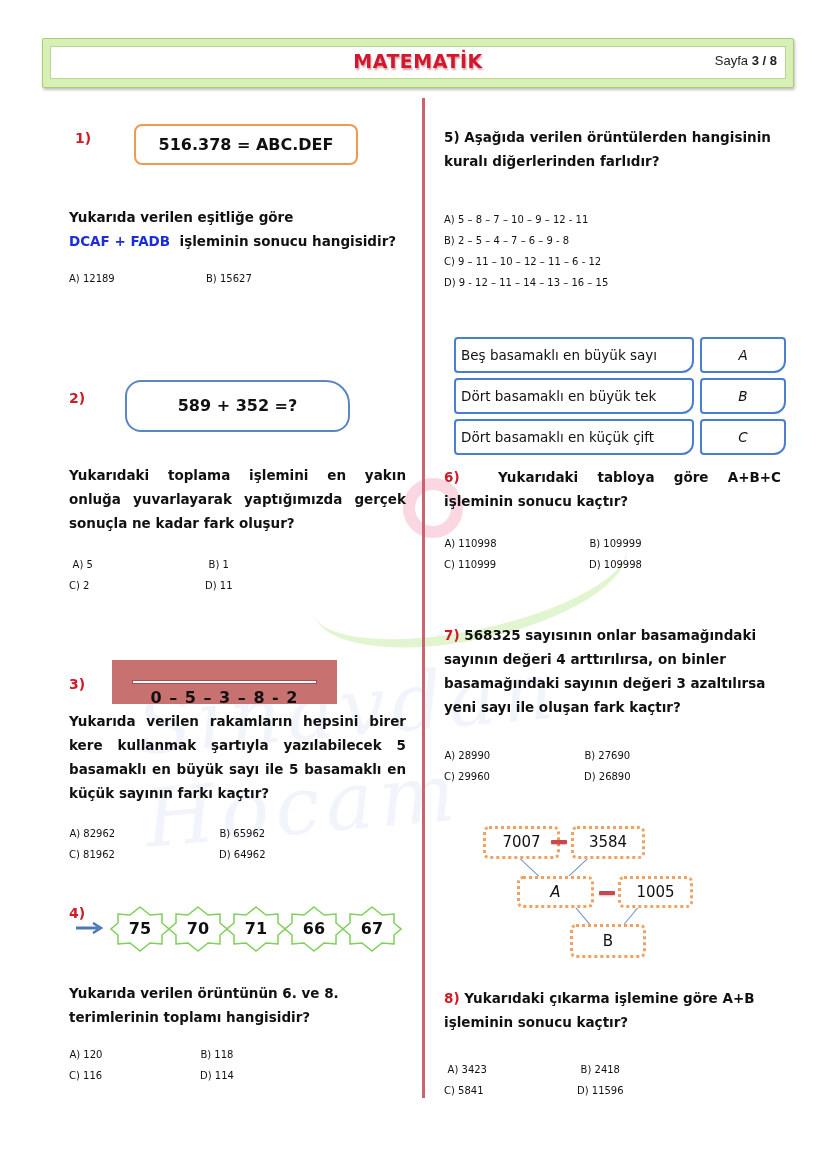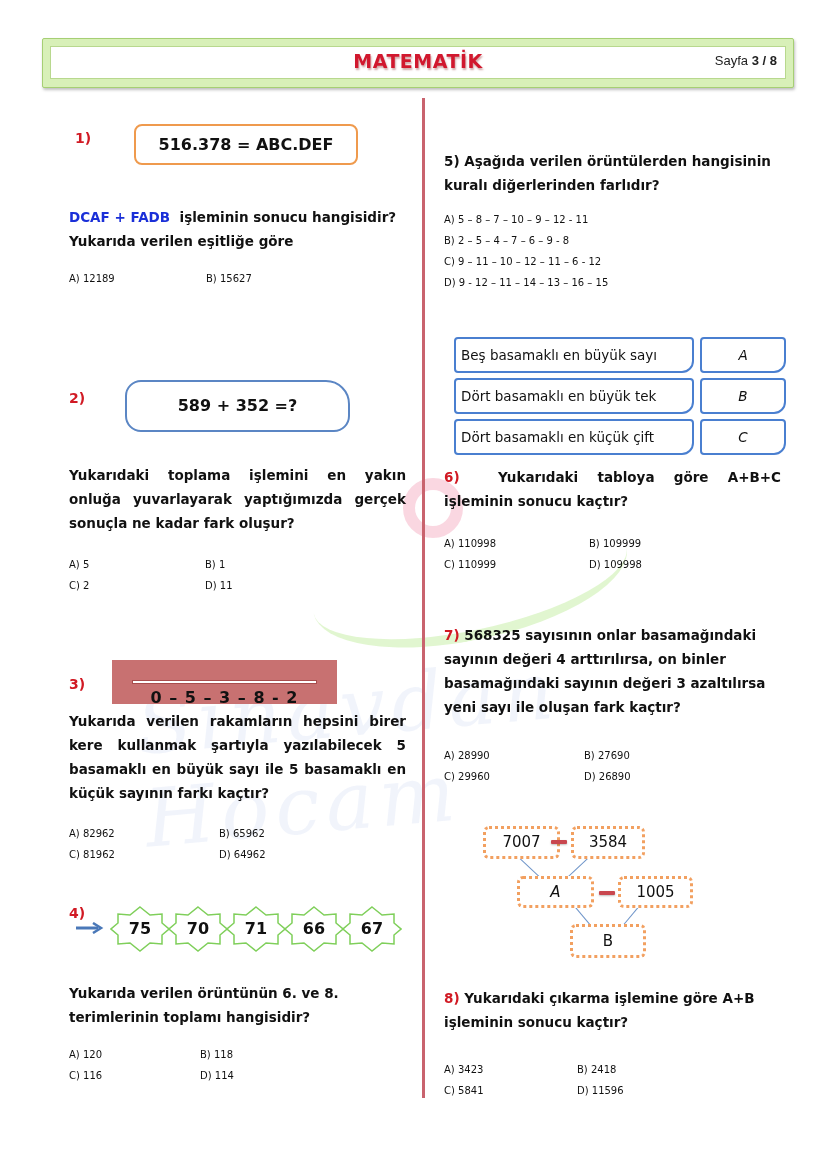--- a/index.html
+++ b/index.html
@@ -37,21 +37,21 @@
   .watermark-text {
     position: absolute; left: 140px; top: 650px; font-size: 80px; font-style: italic;
     color: rgba(180,195,235,0.18); font-family: "DejaVu Serif", serif; letter-spacing: 6px;
     transform: rotate(-5deg);
   }
 
   .qnum { position: absolute; color: #d11a24; font-weight: bold; font-size: 14px; }
   .qtext { position: absolute; font-weight: bold; font-size: 13.5px; line-height: 24px; color: #111; }
   .justify { text-align: justify; text-align-last: left; }
   .opts { position: absolute; font-size: 10px; line-height: 21px; color: #111; }
-  .opts .row { display: flex; }
+  .opts .row { display: flex; justify-content: center; }
   .opts .cell { white-space: nowrap; }
   .blue { color: #1a2fd8; }
   .red { color: #d11a24; }
 
   .box1 {
     position: absolute; left: 134px; top: 124px; width: 224px; height: 41px;
     border: 2px solid #ef9a4d; border-radius: 8px; text-align: center; line-height: 37px;
     font-weight: bold; font-size: 16px;
   }
   .box2 {
@@ -103,22 +103,22 @@
 
 <div class="watermark-sun"></div>
 <div class="watermark-arc"></div>
 <div class="watermark-text">Sinavdan Hocam</div>
 
 <div class="divider"></div>
 
 <div class="qnum" style="left:75px; top:130px;">1)</div>
 <div class="box1">516.378 = ABC.DEF</div>
 <div class="qtext" style="left:69px; top:205px; width:345px;">
+  <div>Yukarıda verilen eşitliğe göre</div>
   <div><span class="blue">DCAF + FADB</span><span style="white-space:pre;">  işleminin sonucu hangisidir?</span></div>
-  <div>Yukarıda verilen eşitliğe göre</div>
 </div>
 <div class="opts" style="left:69px; top:268px;">
   <div class="row">
       <span class="cell" style="width:137px;">A)  12189</span>
       <span class="cell">B)   15627</span>
     </div>
 </div>
 
 <div class="qnum" style="left:69px; top:390px;">2)</div>
 <div class="box2">589  +  352  =?</div>
@@ -192,21 +192,21 @@
   <div class="row">
       <span class="cell" style="width:131px;">A)  120</span>
       <span class="cell">B)   118</span>
     </div>
   <div class="row">
       <span class="cell" style="width:131px;">C)  116</span>
       <span class="cell">D)  114</span>
     </div>
 </div>
 
-<div class="qtext" style="left:444px; top:125px; width:345px;margin-top:24px;">
+<div class="qtext" style="left:444px; top:125px; width:345px;">
   <span>5)</span><span> Aşağıda verilen örüntülerden hangisinin kuralı diğerlerinden farlıdır?</span>
 </div>
 <div class="opts" style="left:444px; top:209px;">
   <div>A)  5 – 8 – 7 – 10 – 9 – 12 - 11</div>
   <div>B)  2 – 5 – 4 – 7 – 6 – 9 - 8</div>
   <div>C)  9 – 11 – 10 – 12 – 11 – 6 - 12</div>
   <div>D)  9 - 12 – 11 – 14 – 13 – 16 – 15</div>
 </div>
 
 <div class="tbl-row" style="top:337px;">

